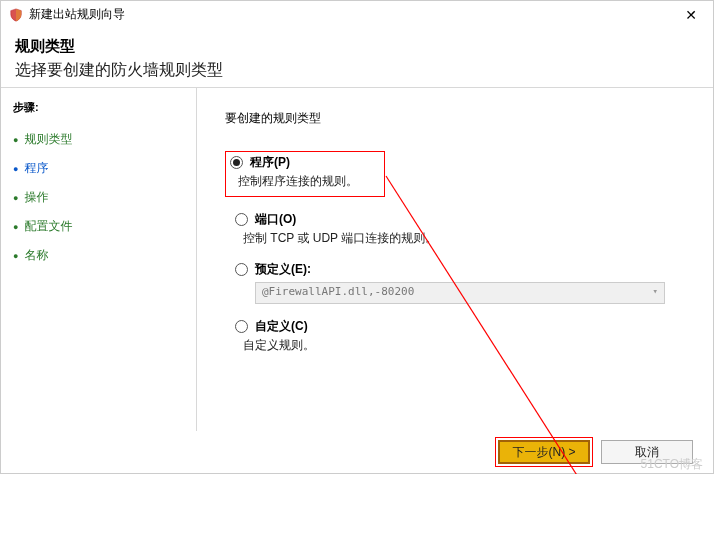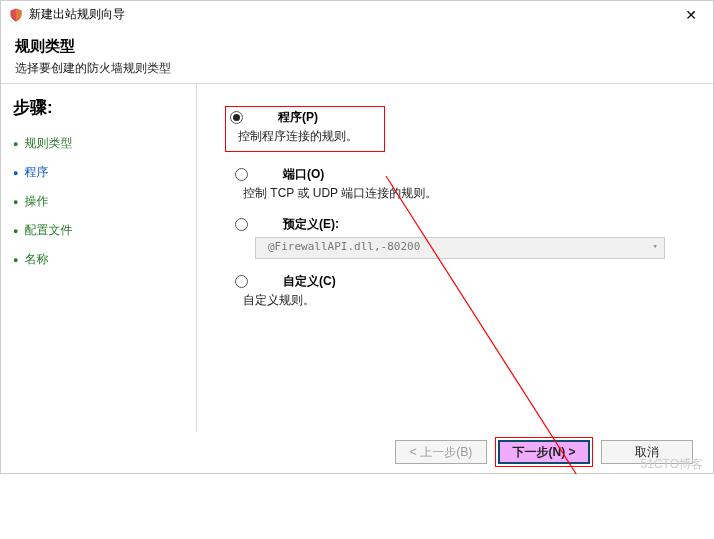--- a/index.html
+++ b/index.html
@@ -4,44 +4,44 @@
 <style>
   * { box-sizing: border-box; margin: 0; padding: 0; }
   body { font-family: "Microsoft YaHei", "Segoe UI", sans-serif; font-size: 12px; background: #fff; }
   .window { width: 714px; height: 474px; border: 1px solid #ccc; position: relative; background: #fff; }
   .titlebar { height: 28px; display: flex; align-items: center; padding: 0 8px; border-bottom: 1px solid transparent; }
   .titlebar .icon-shield { width: 14px; height: 14px; margin-right: 6px; }
   .titlebar .title { font-size: 12px; color: #000; }
   .titlebar .close { margin-left: auto; font-size: 14px; cursor: pointer; padding: 0 8px; }
   .header { padding: 8px 14px 6px 14px; border-bottom: 1px solid #d8d8d8; }
   .header h1 { font-size: 15px; font-weight: 600; margin-bottom: 4px; }
-  .header .subtitle { font-size: 12px; color: #222; }
+  .header .subtitle { font-size: 16px; color: #222; }
   .body { display: flex; height: calc(100% - 28px - 52px - 42px); }
   .sidebar { width: 196px; border-right: 1px solid #d8d8d8; padding: 12px 12px; }
-  .sidebar .steps-label { font-size: 17px; font-weight: 600; margin-bottom: 10px; }
+  .sidebar .steps-label { font-size: 11px; font-weight: 600; margin-bottom: 10px; }
   .sidebar .step { display: flex; align-items: center; padding: 6px 0; font-size: 12px; color: #2b7a2b; }
   .sidebar .step .bullet { color: #2b7a2b; margin-right: 6px; font-size: 9px; }
   .sidebar .step.active { color: #0a58ca; }
   .sidebar .step.active .bullet { color: #0a58ca; }
   .content { flex: 1; padding: 22px 28px; position: relative; }
   .content .question { font-size: 12px; margin-bottom: 24px; }
   .option-row { margin: 0 0 14px 10px; }
-  .option-head { display: flex; align-items: center; gap: 28px; }
+  .option-head { display: flex; align-items: center; }
   .radio-outer { width: 13px; height: 13px; border: 1px solid #555; border-radius: 50%; display: inline-flex; align-items: center; justify-content: center; margin-right: 7px; background: #fff; }
   .radio-outer.checked .radio-inner { width: 7px; height: 7px; background: #222; border-radius: 50%; }
   .option-title { font-weight: 600; font-size: 12px; }
   .option-desc { margin-left: 8px; font-size: 12px; color: #222; padding-top: 2px; }
-  .option-combo { margin: 4px 0 4px 20px; width: 410px; height: 22px; background: #f0f0f0; border: 1px solid #ccc; color: #777; font-family: Consolas, monospace; font-size: 11px; padding: 2px 12px; position: relative; }
+  .option-combo { margin: 4px 0 4px 20px; width: 410px; height: 22px; background: #f0f0f0; border: 1px solid #ccc; color: #777; font-family: Consolas, monospace; font-size: 11px; padding: 2px 6px; position: relative; }
   .option-combo .chev { position: absolute; right: 6px; top: 3px; color: #999; font-size: 9px; }
   .highlight-box { border: 1px solid #f00; padding: 2px 6px 6px 4px; margin-bottom: 14px; display: inline-block; min-width: 160px; }
   .footer { position: absolute; bottom: 0; left: 0; right: 0; height: 42px; border-top: 0px solid #d8d8d8; display: flex; align-items: center; justify-content: flex-end; padding: 0 20px; gap: 8px; background: #fff; }
   .btn { min-width: 92px; height: 24px; border: 1px solid #aaa; background: #f5f5f5; font-size: 12px; color: #222; cursor: pointer; font-family: inherit; }
   .btn.disabled { color: #999; }
   .btn-next-wrap { border: 1px solid #f00; padding: 2px; }
-  .btn-next { border: 2px solid #0c4a6e; background: #f0abfc; font-weight: bold; }
+  .btn-next { border: 2px solid #a16207; background: #eab308; }
   .watermark { position: absolute; bottom: 0; right: 10px; color: #ccc; font-size: 12px; pointer-events: none; }
   .arrow-svg { position: absolute; left: 0; top: 0; width: 714px; height: 539px; pointer-events: none; }
 </style>
 </head>
 <body>
 
 <div class="window">
 
   <div class="titlebar">
     <span class="icon-shield">
@@ -79,20 +79,21 @@
           <span class="bullet">●</span>
           <span>配置文件</span>
         </div>
       <div class="step">
           <span class="bullet">●</span>
           <span>名称</span>
         </div>
     </div>
 
     <div class="content">
+      <div class="question">要创建的规则类型</div>
 
       <div class="highlight-box">
         <div class="option-row" style="margin:0;">
           <div class="option-head">
             <span class="radio-outer checked">
                 <span class="radio-inner"></span>
               </span>
             <span class="option-title">程序(P)</span>
           </div>
           <div class="option-desc">控制程序连接的规则。</div>
@@ -128,21 +129,20 @@
               <span class="radio-inner"></span>
             </span>
           <span class="option-title">自定义(C)</span>
         </div>
         <div class="option-desc">自定义规则。</div>
       </div>
     </div>
   </div>
 
   <div class="footer">
-    <button class="btn disabled">&lt; 上一步(B)</button>
     <span class="btn-next-wrap">
       <button class="btn btn-next">下一步(N) &gt;</button>
     </span>
     <button class="btn">取消</button>
   </div>
 
   <svg class="arrow-svg">
     <defs>
         <marker id="ah" markerWidth="10" markerHeight="8" refX="9" refY="4" orient="auto">
           <polygon points="0 0, 10 4, 0 8" fill="#f00"></polygon>

